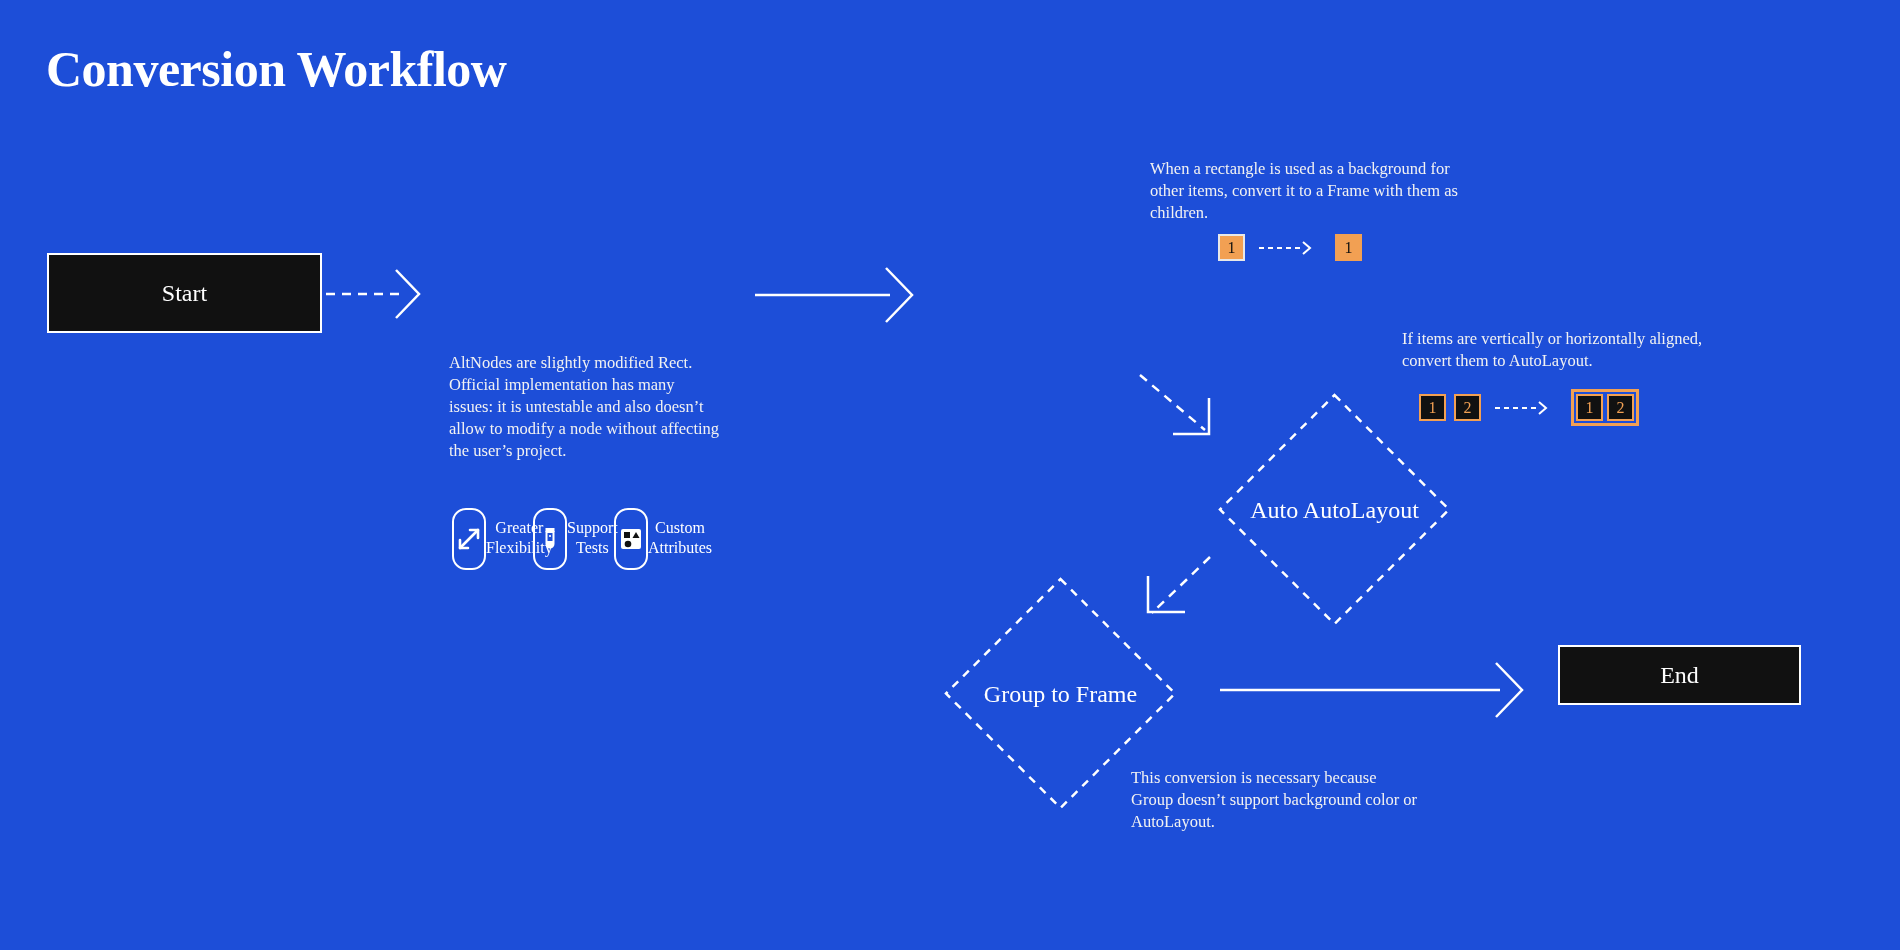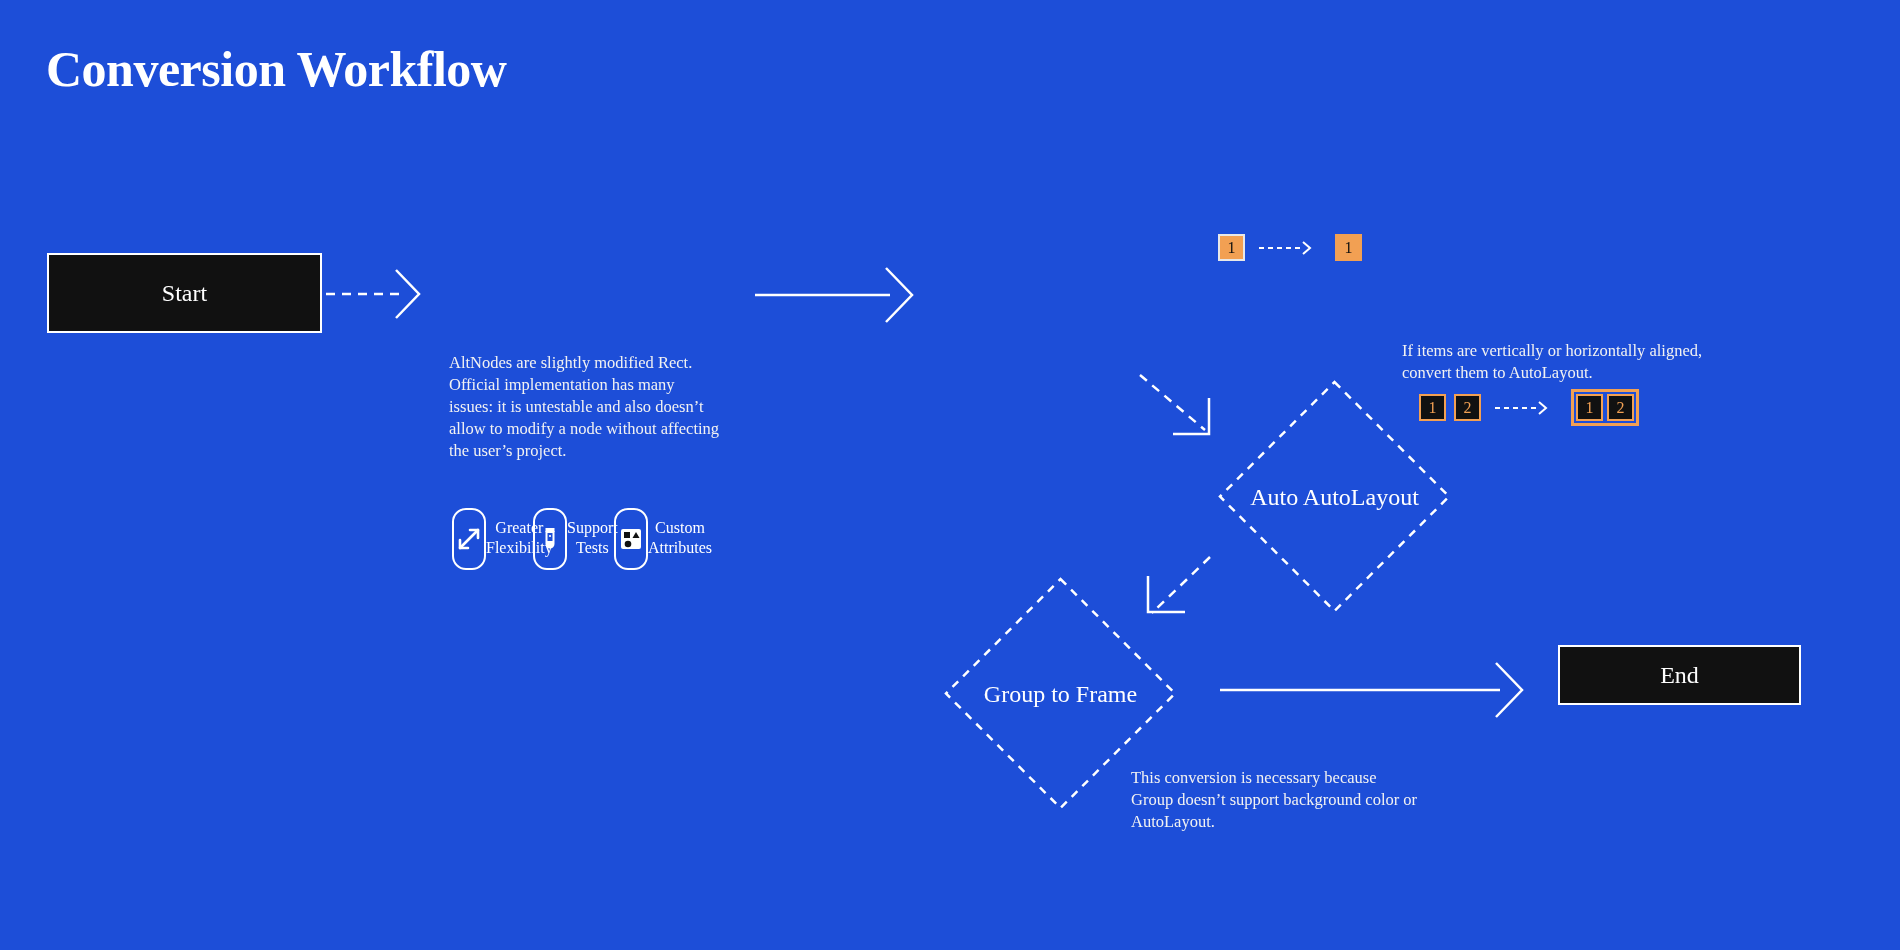--- a/index.html
+++ b/index.html
@@ -74,33 +74,33 @@
     position: absolute;
     left: 50%;
     top: 50%;
     transform: translate(-50%, -50%);
     font-size: 24px;
     color: #ffffff;
     white-space: nowrap;
     text-align: center;
   }
   #diamond-nodes-on-rect { left: 943px;  top: 178px; width: 235px; height: 235px; }
-  #diamond-auto-autolayout { left: 1217px; top: 379px; width: 235px; height: 235px; }
+  #diamond-auto-autolayout { left: 1217px; top: 392px; width: 235px; height: 235px; }
   #diamond-group-to-frame { left: 943px;  top: 576px; width: 235px; height: 235px; }
 
   
   .note {
     position: absolute;
     font-size: 16.5px;
     line-height: 22px;
     color: #f2f2f2;
   }
   #note-altnodes   { left: 449px;  top: 352px; width: 272px; }
   #note-rect       { left: 1150px; top: 158px; width: 312px; }
-  #note-autolayout { left: 1402px; top: 340px; width: 320px; }
+  #note-autolayout { left: 1402px; top: 328px; width: 320px; }
   #note-group      { left: 1131px; top: 767px; width: 290px; }
 
   
   #features {
     position: absolute;
     left: 452px;
     top: 508px;
     display: flex;
     gap: 17px;
   }
@@ -268,20 +268,21 @@
         </svg>
       </div>
       <div class="feature-label">
         <span>Custom</span><br>
         <span>Attributes</span>
       </div>
     </div>
   </div>
 
 
+  <div class="note" id="note-rect">When a rectangle is used as a background for other items, convert it to a Frame with them as children.</div>
 
   <div class="badge-row" id="badges-rect">
     <div class="badge-group">
       <div class="badge solid-orange framed">1</div>
     </div>
     <svg class="mini-arrow" viewBox="0 0 62 14">
       <line x1="0" y1="7" x2="44" y2="7" stroke="#ffffff" stroke-width="2" stroke-dasharray="5 4"></line>
       <polyline points="44,1 51,7 44,13" fill="none" stroke="#ffffff" stroke-width="2"></polyline>
     </svg>
     <div class="badge-group">

